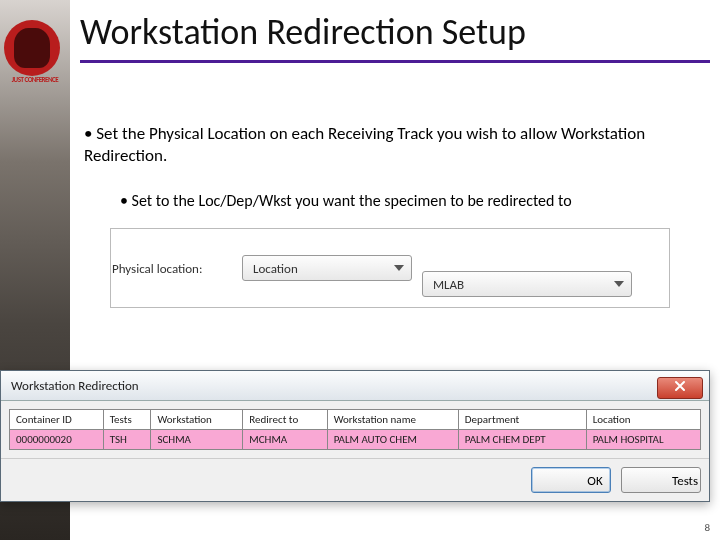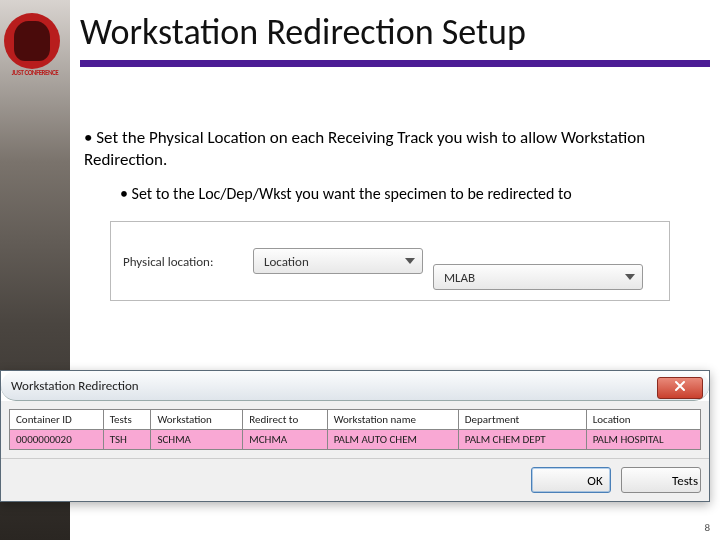--- a/index.html
+++ b/index.html
@@ -1,36 +1,36 @@
 <!DOCTYPE html>
 <html><head>
 <meta charset="utf-8">
 <style>
   * { box-sizing: border-box; margin: 0; padding: 0; }
   body { width: 720px; height: 540px; font-family: Calibri, Arial, sans-serif; background: #fff; position: relative; overflow: hidden; }
   .leftbar { position: absolute; left: 0; top: 0; width: 70px; height: 540px; background: linear-gradient(180deg, #d8d3cf 0%, #7a736c 30%, #4a4540 60%, #2a2622 100%); }
-  .logo { position: absolute; left: 4px; top: 13px; width: 62px; height: 62px; }
+  .logo { position: absolute; left: 4px; top: 20px; width: 62px; height: 62px; }
   .logo-circle { width: 56px; height: 56px; background: #b81d1d; border-radius: 50%; position: relative; }
   .logo-circle::after { content:""; position:absolute; left: 10px; top: 8px; width: 36px; height: 40px; background: #000; border-radius: 40% 40% 30% 30%; opacity: 0.6; }
   .logo-text { position: absolute; bottom: -2px; left: 0; right: 0; font-size: 7px; font-weight: bold; color: #b81d1d; text-align: center; letter-spacing: -0.5px; }
   .content { position: absolute; left: 80px; top: 0; right: 10px; }
-  .title { font-size: 36px; font-weight: 400; color: #111; border-bottom: 7px solid #4c1d95; padding: 10px 0 6px 0; margin-bottom: 60px; }
+  .title { font-size: 36px; font-weight: 400; color: #111; border-bottom: 3px solid #4c1d95; padding: 10px 0 6px 0; margin-bottom: 60px; }
   .section-head { font-size: 17px; font-weight: bold; color: #000; }
   .bullet1 { font-size: 17px; color: #000; padding-left: 4px; margin-top: 2px; line-height: 1.3; }
   .bullet1::before { content: "• "; }
-  .sub { font-size: 16px; color: #000; padding-left: 40px; margin-top: 13px; }
+  .sub { font-size: 16px; color: #000; padding-left: 40px; margin-top: 24px; }
   .sub::before { content: "• "; }
-  .combo-row { margin: 18px 0 0 30px; display: flex; align-items: center; gap: 10px; border: 1px solid #bbb; padding: 10px 12px; background: #fff; width: 560px; }
+  .combo-row { margin: 18px 0 0 30px; display: flex; align-items: center; gap: 10px; border: 1px solid #bbb; padding: 10px 1px; background: #fff; width: 560px; }
   .label { font-size: 13px; color: #333; width: 120px; }
   .dropdown { height: 26px; border: 1px solid #999; border-radius: 3px; background: linear-gradient(#fdfdfd,#e8e8e8); display: flex; align-items: center; justify-content: space-between; padding: 0 6px 0 10px; font-size: 13px; color: #333; }
   .dropdown .chev { width: 12px; display:flex; justify-content:center; }
   .dd1 { width: 170px; }
   .dd2 { width: 210px; margin-top: 32px; }
   .dialog { position: absolute; left: 0; right: 10px; top: 370px; border: 1px solid #5a6a78; background: #fff; box-shadow: 0 3px 10px rgba(0,0,0,0.3); }
-  .dlg-titlebar { height: 30px; background: linear-gradient(#fbfcfd,#dfe5eb); border-bottom: 1px solid #9aa; display: flex; align-items: center; justify-content: space-between; padding: 0 0 0 10px; font-size: 13px; color: #222; border-radius: 15px; }
+  .dlg-titlebar { height: 30px; background: linear-gradient(#fbfcfd,#dfe5eb); border-bottom: 1px solid #9aa; display: flex; align-items: center; justify-content: space-between; padding: 0 0 0 10px; font-size: 13px; color: #222; }
   .close-btn { width: 46px; height: 22px; margin: 4px 6px 0 0; background: linear-gradient(#e98a7a,#c9402e); border: 1px solid #8a2a1f; border-radius: 3px; display:flex; align-items:center; justify-content:center; color:#fff; font-weight:bold; font-size: 13px; }
   .dlg-body { background: #f0f0f0; padding: 8px; }
   .grid { width: 100%; border-collapse: collapse; font-size: 11px; background:#f9a8d4; }
   .grid th, .grid td { border: 1px solid #888; padding: 3px 6px; text-align: left; white-space: nowrap; }
   .grid th { background: #fff; font-weight: normal; color:#222; }
   .grid td { color:#222; }
   .dlg-footer { background: #f0f0f0; border-top: 1px solid #ccc; padding: 8px; display:flex; justify-content:flex-end; gap: 10px; }
   .btn { height: 26px; min-width: 80px; border: 1px solid #8a8a8a; border-radius: 3px; background: linear-gradient(#fdfdfd,#e6e6e6); font-size: 13px; display:flex; align-items:center; justify-content:center;padding-left:48px; }
   .btn.primary { border-color: #4a80b8; box-shadow: 0 0 0 1px rgba(70,140,210,0.4) inset; }
   .pagenum { position:absolute; right: 10px; bottom: 6px; font-size: 11px; color: #555; }

